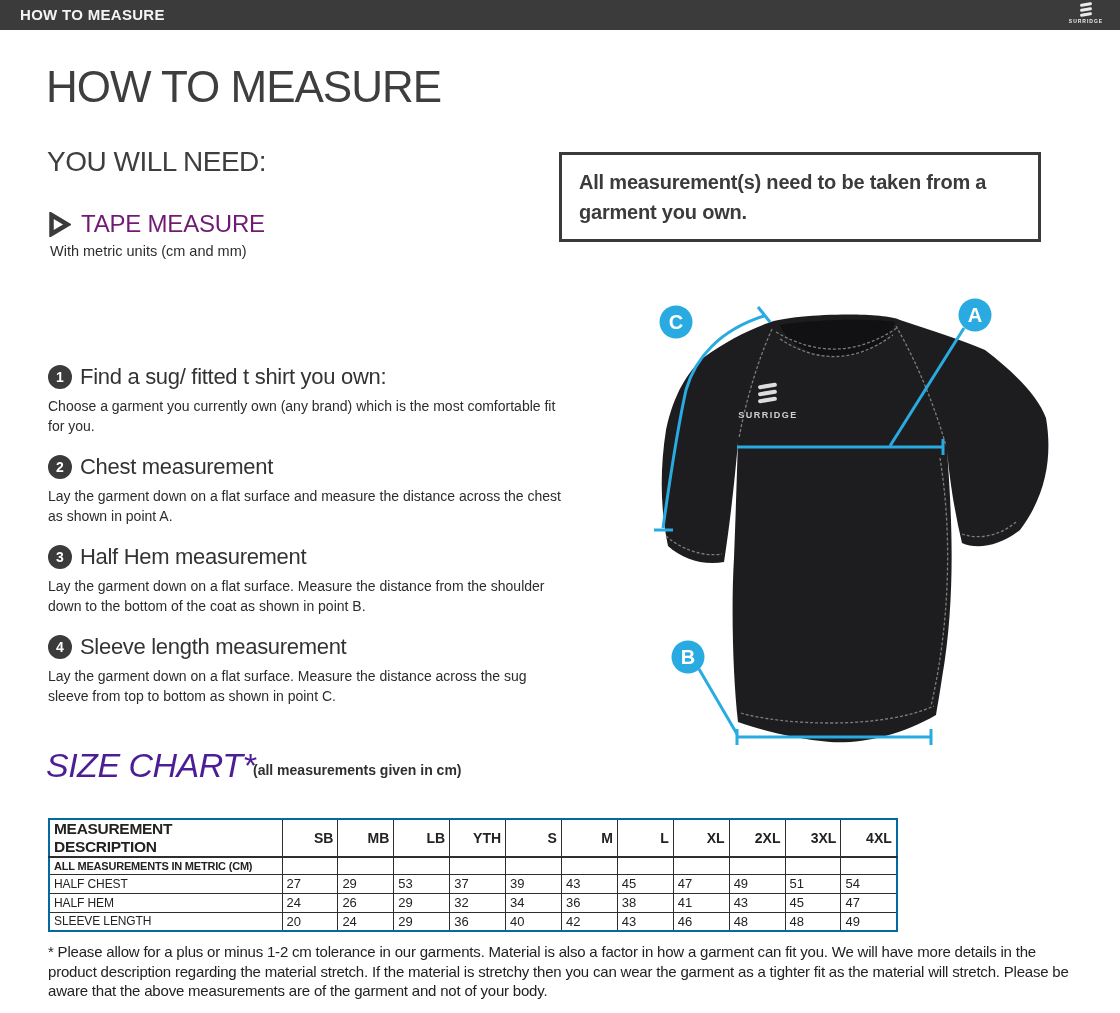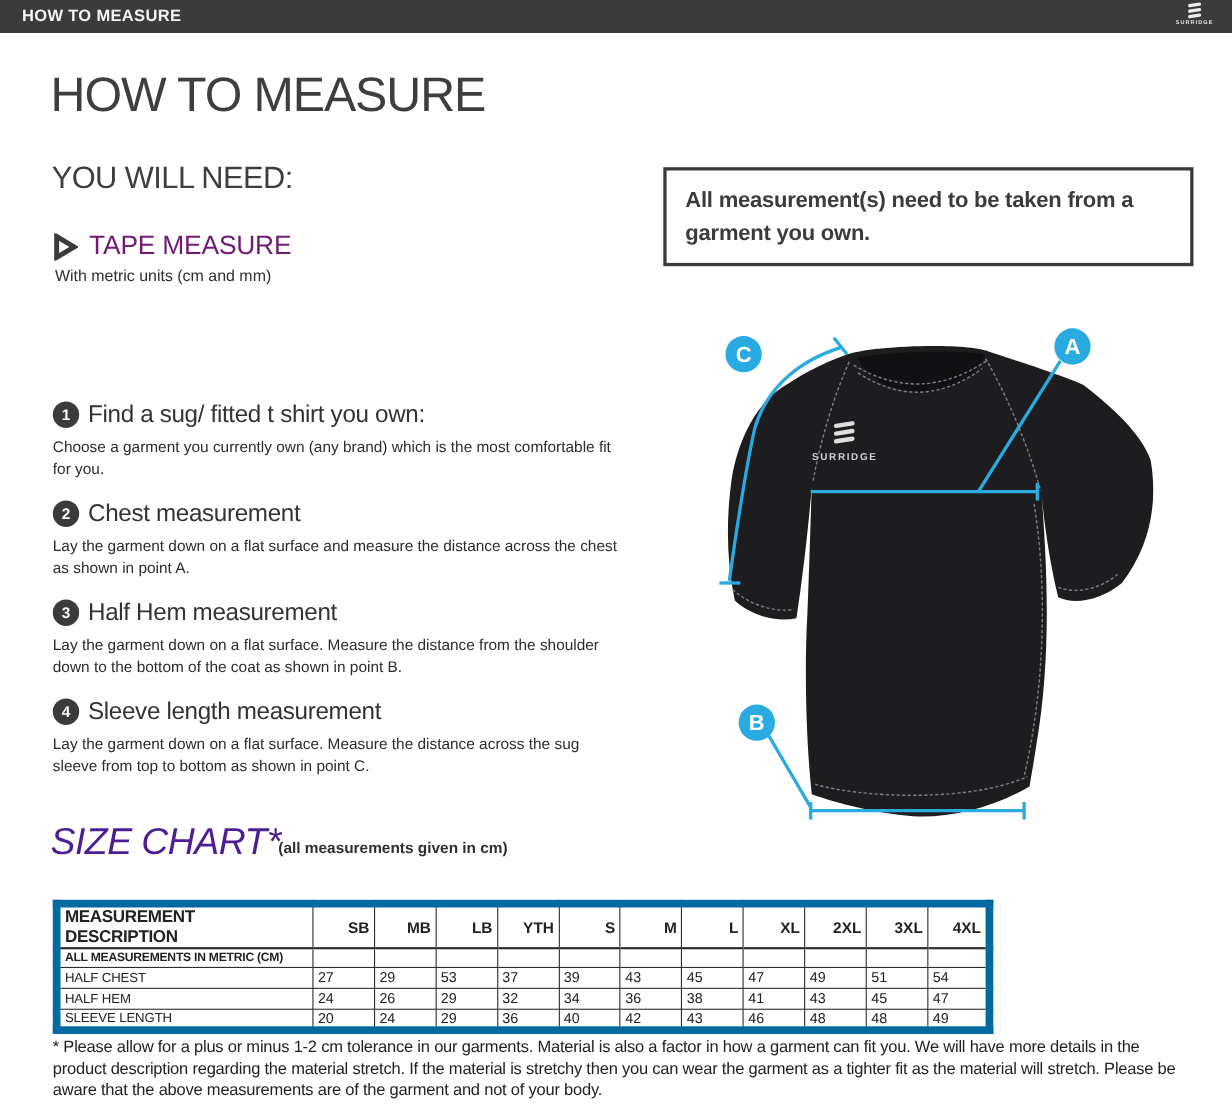--- a/index.html
+++ b/index.html
@@ -26,32 +26,32 @@
   #need-2 { top:282px; }
 
   .step { position:absolute; left:48px; width:520px; }
   .step-head { display:flex; align-items:center; gap:8px; }
   .step-num { width:24px; height:24px; border-radius:50%; background:#3b3b3b; color:#fff; font-size:14px; font-weight:700; display:flex; align-items:center; justify-content:center; flex:0 0 24px; }
   .step-title { font-size:22px; color:#333; letter-spacing:-.3px; }
   .step-desc { margin-top:7px; font-size:14px; line-height:19.5px; color:#2c2c2c; width:515px; }
   #step-1 { top:364px; } #step-2 { top:454px; } #step-3 { top:544px; } #step-4 { top:634px; }
 
   
-  .callout { position:absolute; left:603px; top:152px; width:482px; min-height:84px; border:3px solid #3a3a3a; padding:12px 17px; font-size:20px; font-weight:700; color:#3b3b3b; line-height:30px; letter-spacing:-.2px; }
+  .callout { position:absolute; left:559px; top:152px; width:482px; min-height:84px; border:3px solid #3a3a3a; padding:12px 17px; font-size:20px; font-weight:700; color:#3b3b3b; line-height:30px; letter-spacing:-.2px; }
 
   
   .diagram { position:absolute; left:600px; top:278px; width:512px; height:530px; }
 
   
   .sizechart-heading { position:absolute; left:46px; top:746px; font-size:34px; font-weight:400; color:#4c1d95; letter-spacing:-.5px;font-style:italic; }
   .sizechart-sub { position:absolute; left:253px; top:762px; font-size:14px; font-weight:700; color:#2f2f2f;text-align:center; }
 
   table.sizes { position:absolute; left:48px; top:818px; border-collapse:collapse; table-layout:fixed; width:848px; }
   table.sizes th, table.sizes td { border:1px solid #2e2e2e; padding:0 4px; color:#222; }
-  table.sizes { border:7px solid #0369a1; }
+  table.sizes { border:2px solid #0369a1; }
   table.sizes tr.hdr th { border-bottom:2px solid #2e2e2e; height:28px; font-size:14px; font-weight:700; text-align:right; }
   table.sizes tr.hdr th.desc { font-size:15.5px; text-align:left; letter-spacing:-.3px; }
   table.sizes col.c-desc { width:233px; }
   table.sizes col.c-size { width:55.9px; }
   table.sizes tr.note td { height:17px; font-size:11px; font-weight:700; letter-spacing:-.2px; }
   table.sizes tr.data td { height:19px; font-size:13px; }
   table.sizes tr.data td.lbl { text-align:left; font-size:12px; letter-spacing:-.1px; }
 
   
   .footnote { position:absolute; left:48px; top:942px; width:1040px; font-size:15px; line-height:19.5px; color:#222; letter-spacing:-.2px; }

